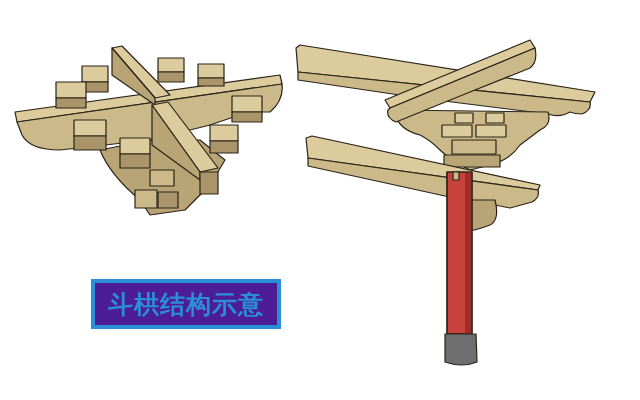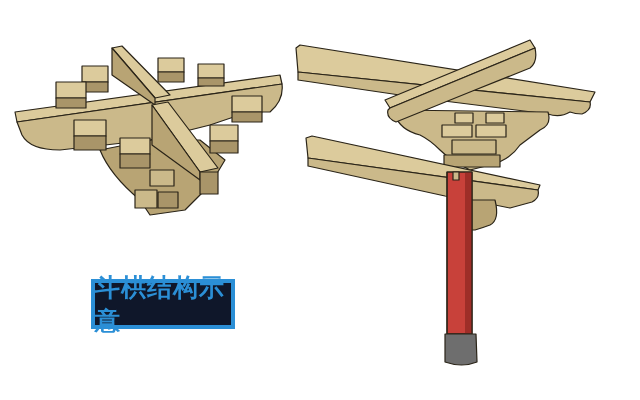--- a/index.html
+++ b/index.html
@@ -1,18 +1,18 @@
 <!DOCTYPE html>
 <html><head>
 <meta charset="utf-8">
 <style>
   html,body{margin:0;padding:0;background:#ffffff;}
   #stage{position:relative;width:640px;height:400px;overflow:hidden;background:#ffffff;font-family:"DejaVu Sans",sans-serif;}
   svg{position:absolute;left:0;top:0;}
-  .label-box{position:absolute;left:91px;top:279px;width:144px;height:50px;border:4px solid #2b8fd6;background:#0f172a;box-sizing:border-box;display:flex;align-items:center;justify-content:center;}
+  .label-box{position:absolute;left:91px;top:279px;width:190px;height:50px;border:4px solid #2b8fd6;background:#4c1d95;box-sizing:border-box;display:flex;align-items:center;justify-content:center;}
   .label-text{color:#2b8fd6;font-weight:bold;font-size:25px;letter-spacing:1px;font-family:"DejaVu Sans",sans-serif;}
 </style>
 </head>
 <body>
 
 <div id="stage">
   <svg width="640" height="400" viewBox="0 0 640 400">
 
     <g stroke="#2a2418" stroke-width="1.2" stroke-linejoin="round">
 

